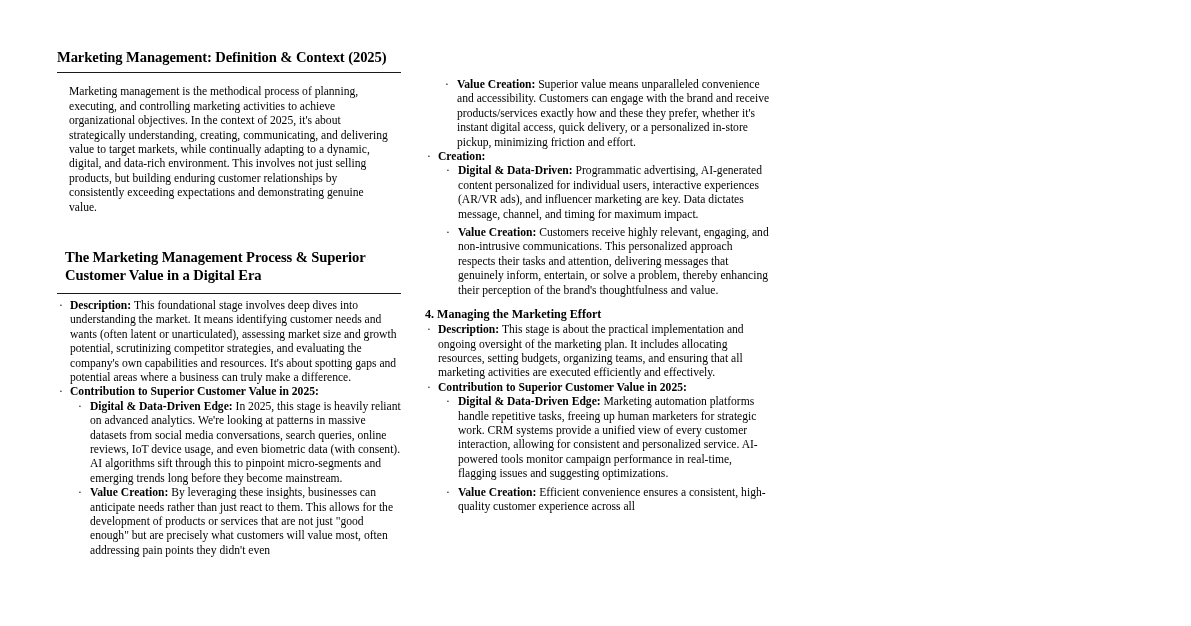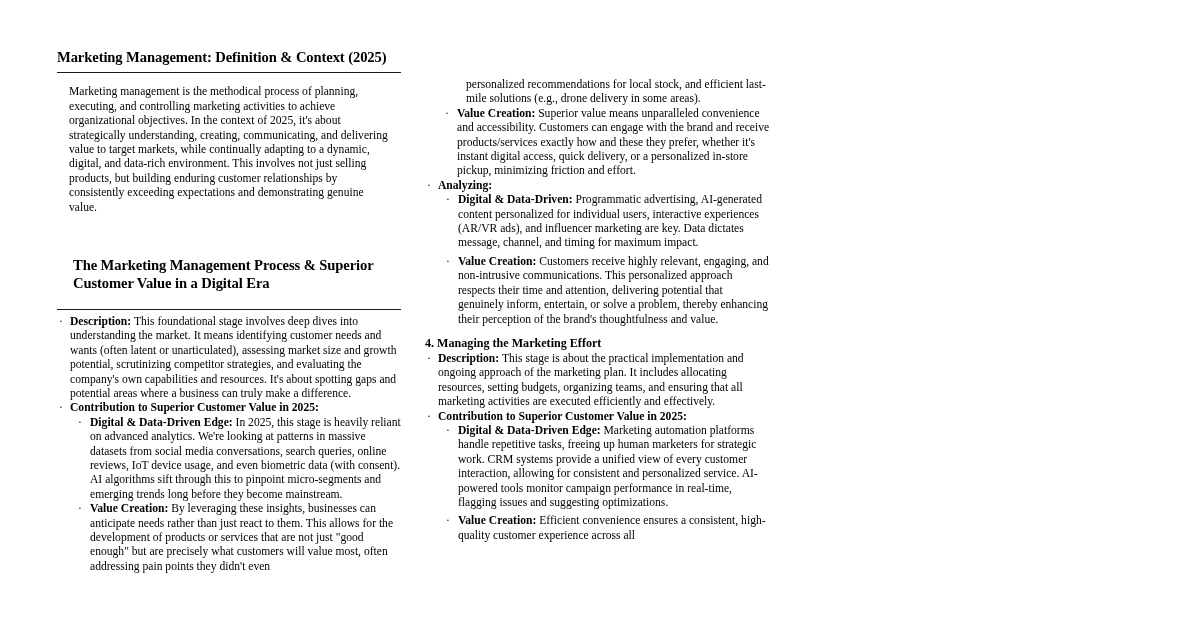--- a/index.html
+++ b/index.html
@@ -45,21 +45,21 @@
     font-size: 14.6px;
     font-weight: bold;
     line-height: 18.4px;
     margin: 0 0 0 0;
     letter-spacing: -0.1px;
   }
   h2.doc-title {
     font-size: 14.6px;
     font-weight: bold;
     line-height: 18.4px;
-    margin: 16px;
+    margin: 8px;
     letter-spacing: -0.1px;
   }
   .rule {
     border: 0;
     border-top: 1.6px solid #1a1a1a;
     margin: 6px 0 5px 0;
     width: 344px;
     height: 0;
   }
   h3.sec-head {
@@ -169,56 +169,55 @@
           </div>
         </li>
       </ul>
 
     </div>
   </div>
 
   <div class="col col-right">
     <div class="flow">
 
-      <div class="cont-frag">personalized recommendations for local stock, and efficient last-mile solutions (e.g., drone delivery in some areas).</div>
 
       <ul class="lvl2" style="padding-left:17px;">
         <li>
           <span class="bullet">·</span>
           <b class="lead">Value Creation:</b><span class="txt"> Superior value means unparalleled convenience and accessibility. Customers can engage with the brand and receive products/services exactly how and these they prefer, whether it's instant digital access, quick delivery, or a personalized in-store pickup, minimizing friction and effort.</span>
         </li>
       </ul>
 
       <ul class="lvl1">
         <li>
           <span class="bullet">·</span>
-          <b class="lead">Analyzing:</b>
+          <b class="lead">Creation:</b>
           <div class="nested-wrap">
             <ul class="lvl2">
               <li>
                 <span class="bullet">·</span>
                 <b class="lead">Digital &amp; Data-Driven:</b><span class="txt"> Programmatic advertising, AI-generated content personalized for individual users, interactive experiences (AR/VR ads), and influencer marketing are key. Data dictates message, channel, and timing for maximum impact.</span>
               </li>
               <li style="margin-top:4px;">
                 <span class="bullet">·</span>
-                <b class="lead">Value Creation:</b><span class="txt"> Customers receive highly relevant, engaging, and non-intrusive communications. This personalized approach respects their time and attention, delivering potential that genuinely inform, entertain, or solve a problem, thereby enhancing their perception of the brand's thoughtfulness and value.</span>
+                <b class="lead">Value Creation:</b><span class="txt"> Customers receive highly relevant, engaging, and non-intrusive communications. This personalized approach respects their tasks and attention, delivering messages that genuinely inform, entertain, or solve a problem, thereby enhancing their perception of the brand's thoughtfulness and value.</span>
               </li>
             </ul>
           </div>
         </li>
       </ul>
 
       <div class="spacer-md"></div>
 
       <h3 class="sec-head">4. Managing the Marketing Effort</h3>
 
       <ul class="lvl1">
         <li>
           <span class="bullet">·</span>
-          <b class="lead">Description:</b><span class="txt"> This stage is about the practical implementation and ongoing approach of the marketing plan. It includes allocating resources, setting budgets, organizing teams, and ensuring that all marketing activities are executed efficiently and effectively.</span>
+          <b class="lead">Description:</b><span class="txt"> This stage is about the practical implementation and ongoing oversight of the marketing plan. It includes allocating resources, setting budgets, organizing teams, and ensuring that all marketing activities are executed efficiently and effectively.</span>
         </li>
         <li>
           <span class="bullet">·</span>
           <b class="lead">Contribution to Superior Customer Value in 2025:</b>
           <div class="nested-wrap">
             <ul class="lvl2">
               <li>
                 <span class="bullet">·</span>
                 <b class="lead">Digital &amp; Data-Driven Edge:</b><span class="txt"> Marketing automation platforms handle repetitive tasks, freeing up human marketers for strategic work. CRM systems provide a unified view of every customer interaction, allowing for consistent and personalized service. AI-powered tools monitor campaign performance in real-time, flagging issues and suggesting optimizations.</span>
               </li>

